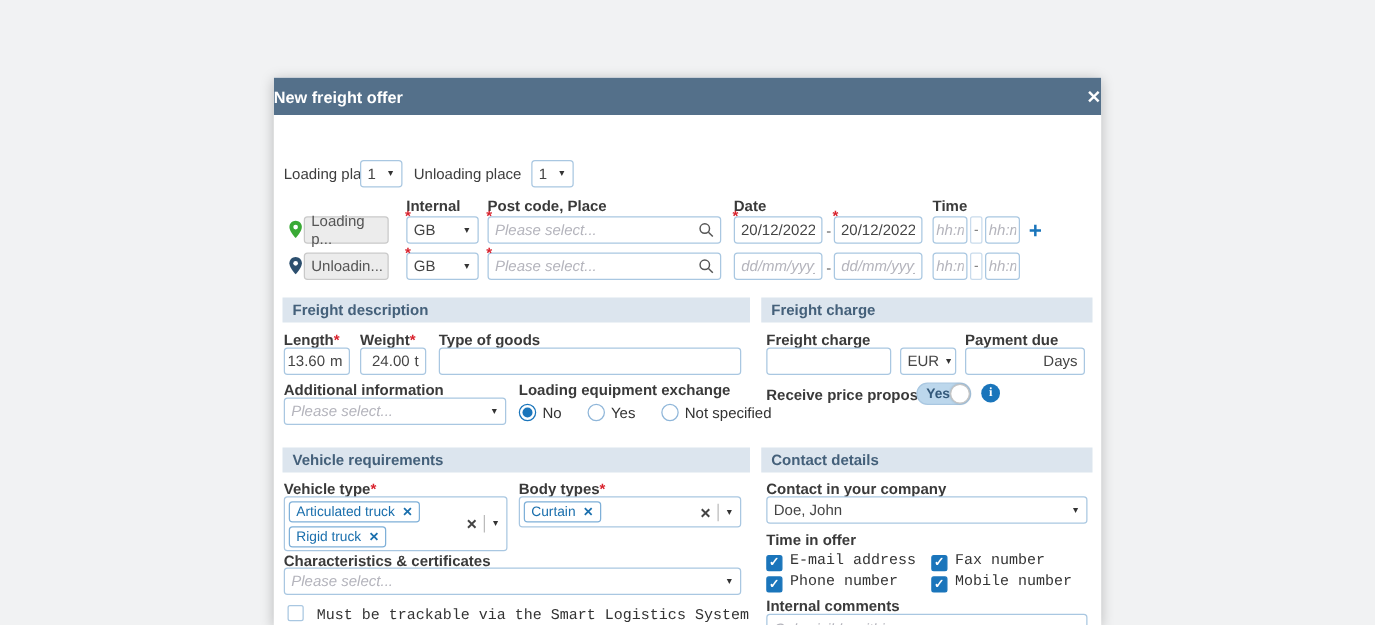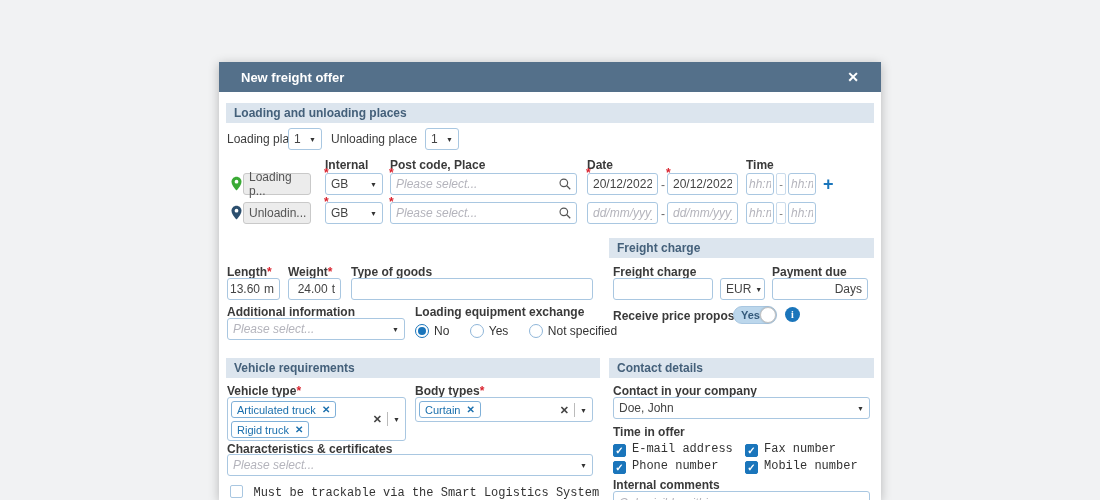--- a/index.html
+++ b/index.html
@@ -2,21 +2,21 @@
 <html><head>
 <meta charset="utf-8">
 <style>
   * { margin:0; padding:0; box-sizing:border-box; }
   html,body { width:1100px; height:500px; overflow:hidden; }
   body { font-family:"Liberation Sans", sans-serif; background:#f1f2f3; position:relative; }
 
   .modal { position:absolute; left:219px; top:62px; width:662px; height:438px;
            background:#ffffff; box-shadow:0 2px 10px rgba(0,0,0,.25); overflow:hidden; }
   .hdr { position:absolute; left:0; top:0; width:100%; height:30px; background:#54708a;
-         display:flex; align-items:center; justify-content:space-between; padding:0 22px; }
+         display:flex; align-items:center; justify-content:space-between; padding:0 0; }
   .hdr .ttl { color:#fff; font-weight:bold; font-size:13px; }
   .hdr .close { color:#fff; font-weight:bold; font-size:14px; cursor:pointer; line-height:1; }
 
   .bar { position:absolute; height:20px; background:#dce5ee; color:#44607a; font-weight:bold;
          font-size:12px; line-height:20px; padding-left:8px; }
 
   .lbl { position:absolute; font-size:12px; font-weight:bold; color:#3a3a3a; white-space:nowrap; }
   .plain { font-weight:normal; color:#3d3d3d; }
   .ast { color:#d9232e; font-weight:bold; }
   .fld-ast { position:absolute; top:-7px; left:-1px; color:#d9232e; font-weight:bold; font-size:12px; z-index:2; }
@@ -79,21 +79,20 @@
 </head>
 <body>
 
 <div class="modal">
 
   <div class="hdr">
     <span class="ttl">New freight offer</span>
     <span class="close">✕</span>
   </div>
 
-  <div class="bar" style="top:41px;left:7px;width:648px">Loading and unloading places</div>
 
   <span class="lbl plain" style="top:70px;left:8px;font-weight:normal">Loading place</span>
   <div class="wrap" style="top:66px;left:69px;width:34px">
     <div class="selbox">
         <span>1</span>
         <span class="caret">▼</span>
       </div>
   </div>
   <span class="lbl plain" style="top:70px;left:112px;font-weight:normal">Unloading place</span>
   <div class="wrap" style="top:66px;left:206px;width:34px">
@@ -172,20 +171,21 @@
         <line x1="15" y1="15" x2="21" y2="21" stroke="#555" stroke-width="2"></line>
       </svg>
   </div>
   <input class="inp" style="top: 140px; left: 368px; width: 71px;" placeholder="dd/mm/yyyy">
   <span class="dash" style="top:145px;left:442px">-</span>
   <input class="inp" style="top: 140px; left: 448px; width: 71px;" placeholder="dd/mm/yyyy">
   <input class="inp" style="top: 140px; left: 527px; width: 28px; text-align: center; padding: 0px 2px;" placeholder="hh:mm">
   <span class="dashbox" style="top:140px;left:557px">-</span>
   <input class="inp" style="top: 140px; left: 569px; width: 28px; text-align: center; padding: 0px 2px;" placeholder="hh:mm">
 
+  <div class="bar" style="top:176px;left:7px;width:374px">Freight description</div>
   <div class="bar" style="top:176px;left:390px;width:265px">Freight charge</div>
 
   <span class="lbl" style="top:203px;left:8px"><span>Length</span><span class="ast">*</span></span>
   <span class="lbl" style="top:203px;left:69px"><span>Weight</span><span class="ast">*</span></span>
   <span class="lbl" style="top:203px;left:132px">Type of goods</span>
 
   <div class="inp" style="top:216px;left:8px;width:53px;display:flex;align-items:center;justify-content:flex-end;gap:4px">
     <span>13.60</span>
       <span class="unit">m</span>
   </div>

